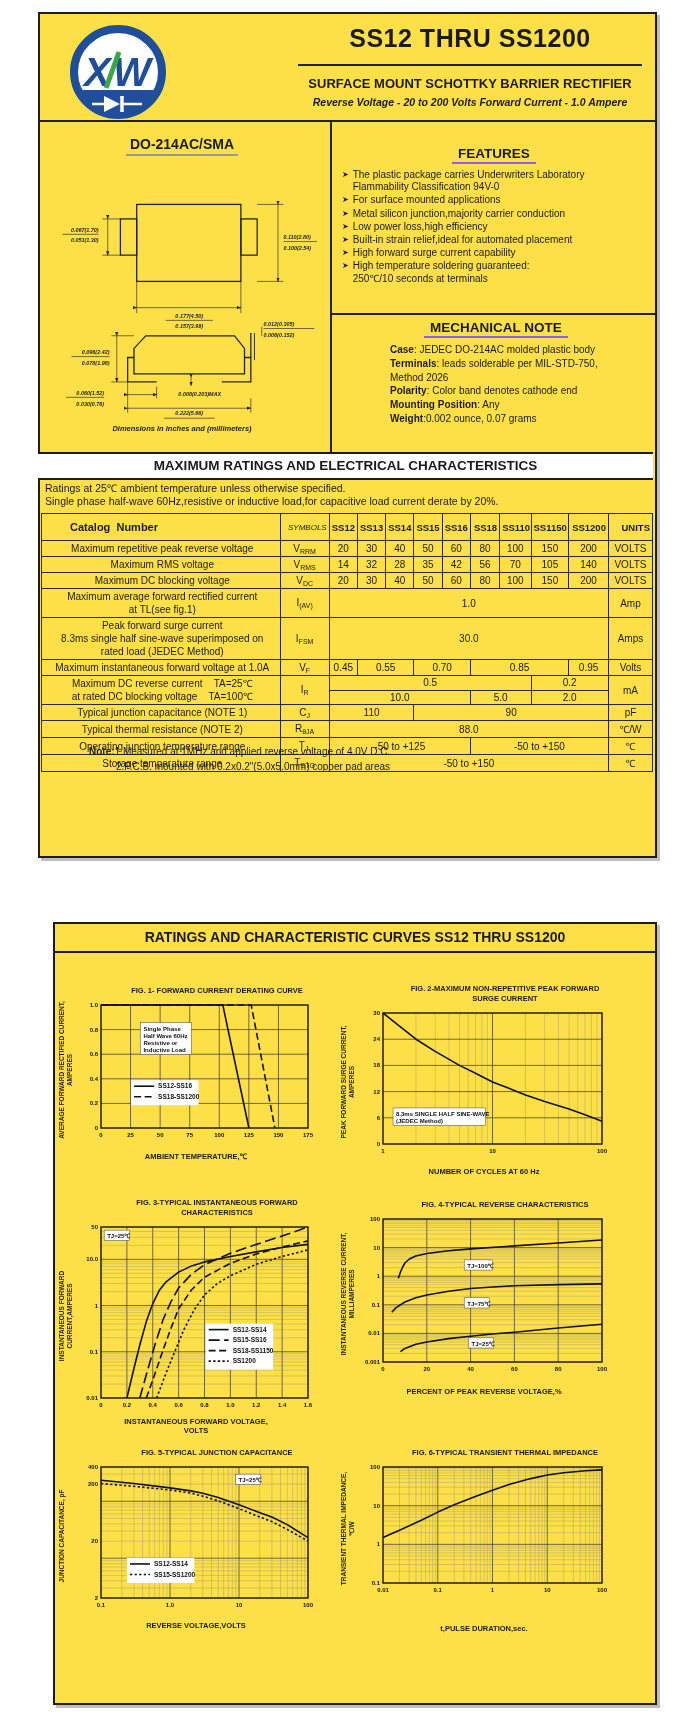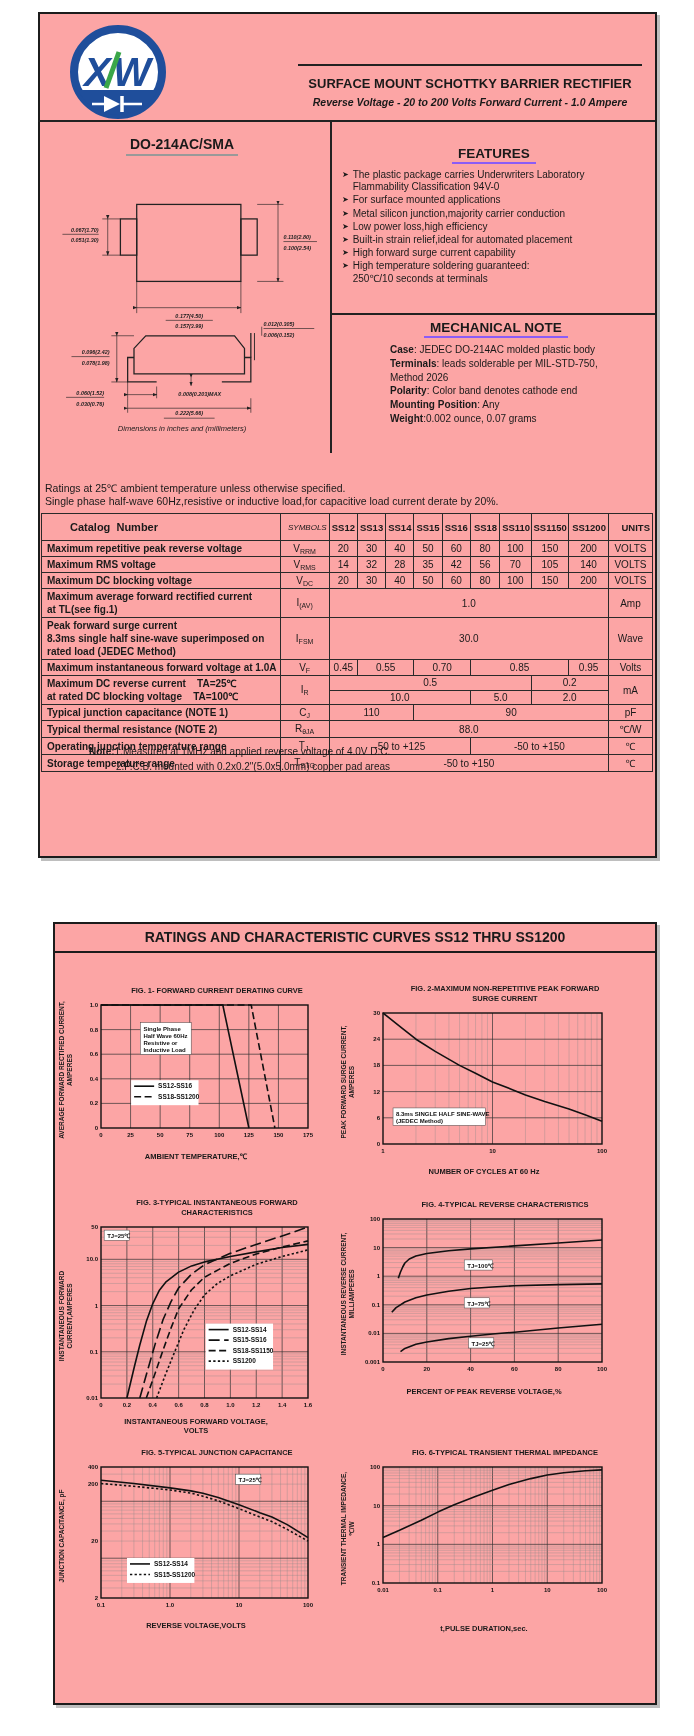--- a/index.html
+++ b/index.html
@@ -1,46 +1,46 @@
 <!DOCTYPE html>
 <html><head>
 <meta charset="utf-8">
 <style>
   html,body{margin:0;padding:0;background:#fff;}
   .canvas{position:relative;width:694px;height:1736px;background:#fff;overflow:hidden;
           font-family:"Liberation Sans",sans-serif;color:#1a1a1a;}
   .abs{position:absolute;}
-  .page{position:absolute;border:2px solid #1c1c1c;background:#fca5a5;box-shadow:3px 3px 0 rgba(110,110,110,.45);}
+  .page{position:absolute;border:2px solid #1c1c1c;background:#fde047;box-shadow:3px 3px 0 rgba(110,110,110,.45);}
   .p1{left:38px;top:12px;width:615px;height:842px;}
   .p2{left:53px;top:922px;width:600px;height:779px;}
   .doc-title{left:290px;top:24px;width:360px;text-align:center;font-size:25px;font-weight:700;letter-spacing:.5px;}
   .title-rule{left:298px;top:64px;width:344px;height:2px;background:#222;}
   .subtitle{left:290px;top:76px;width:360px;text-align:center;font-size:13px;font-weight:700;}
   .tagline{left:290px;top:96px;width:360px;text-align:center;font-size:10.5px;font-style:italic;font-weight:700;}
   .hline{background:#222;height:2px;}
   .vline{background:#222;width:2px;}
   .sec-title{text-align:center;font-size:13.5px;font-weight:700;}
   .sec-title span{border-bottom:2px solid #8b5cf6;padding:0 6px 1px 6px;}
   .pkg-title{left:42px;top:136px;width:280px;text-align:center;font-size:14px;font-weight:700;}
   .pkg-title span{border-bottom:2px solid #999;padding:0 4px 2px 4px;}
-  .pkg-caption{left:42px;top:424px;width:280px;text-align:center;font-size:7.5px;font-style:italic;font-weight:400;}
+  .pkg-caption{left:42px;top:424px;width:280px;text-align:center;font-size:7.5px;font-style:italic;font-weight:700;}
   .features{left:340px;top:146px;width:308px;}
   .features ul{list-style:none;margin:8px 0 0 0;padding:0;}
   .features li{font-size:10px;line-height:1.22;margin:0 0 1px 0;display:flex;}
   .features .blt{font-size:8px;margin:1px 4px 0 2px;flex:0 0 auto;}
   .features .ftx{white-space:pre-line;}
   .mech{left:340px;top:320px;width:312px;}
   .mech .lines{margin:8px 0 0 50px;font-size:10px;line-height:1.38;}
   .band{left:38px;top:452px;width:615px;height:24px;border-top:2px solid #1c1c1c;border-bottom:2px solid #1c1c1c;
         line-height:24px;text-align:center;font-size:13.5px;font-weight:700;background:#fff;}
   .conds{left:45px;top:482px;width:600px;font-size:10.5px;line-height:1.28;}
   table.rt{border-collapse:collapse;table-layout:fixed;width:612px;font-size:10px;}
   table.rt th,table.rt td{border:1px solid #2a2a2a;padding:1px 2px;text-align:center;vertical-align:middle;
         overflow:hidden;}
-  table.rt td.lbl{text-align:left;padding-left:5px;line-height:1.3;font-weight:bold;}
+  table.rt td.lbl{text-align:center;padding-left:5px;line-height:1.3;}
   table.rt th{font-weight:700;font-size:9.5px;text-align:right;}
   table.rt th.sym{font-style:italic;font-weight:400;font-size:8px;}
   table.rt th.cat{text-align:left;padding-left:28px;font-size:11px;}
   .ss{font-size:7px;vertical-align:-2px;}
   .notes{left:45px;top:744px;width:600px;font-size:10px;line-height:1.5;margin-left:44px;}
   .band2{position:absolute;left:0;top:0;width:100%;height:27px;border-bottom:2px solid #1c1c1c;
         line-height:27px;text-align:center;font-size:14px;font-weight:700;}
   .fig{position:absolute;}
   .ftitle{text-align:center;margin-left:18px;font-size:7.5px;font-weight:700;line-height:1.3;white-space:pre-line;}
   .fbody{position:relative;margin-left:18px;margin-top:3px;}
@@ -69,20 +69,21 @@
     <line x1="53" y1="28" x2="40" y2="64" stroke="#3aa648" stroke-width="5"></line>
     <g clip-path="url(#lc)">
       <rect x="4" y="66" width="96" height="28" fill="#1f4e9b"></rect>
       <polygon points="38,72 38,88 54,80" fill="#fff"></polygon>
       <line x1="56" y1="72" x2="56" y2="88" stroke="#fff" stroke-width="3.5"></line>
       <line x1="26" y1="80" x2="38" y2="80" stroke="#fff" stroke-width="2.5"></line>
       <line x1="56" y1="80" x2="76" y2="80" stroke="#fff" stroke-width="2.5"></line>
     </g>
   </svg>
 
+  <div class="abs doc-title">SS12 THRU SS1200</div>
   <div class="abs title-rule"></div>
   <div class="abs subtitle">SURFACE MOUNT SCHOTTKY BARRIER RECTIFIER</div>
   <div class="abs tagline">Reverse Voltage - 20 to 200 Volts   Forward Current - 1.0 Ampere</div>
 
   <div class="abs hline" style="left:38px;top:120px;width:617px"></div>
   <div class="abs vline" style="left:330px;top:120px;height:333px"></div>
   <div class="abs hline" style="left:330px;top:313px;width:325px;height:1.5px"></div>
 
   <div class="abs pkg-title"><span>DO-214AC/SMA</span></div>
   <svg class="abs" style="left:46px;top:170px" width="272" height="250" viewBox="0 0 300 276">
@@ -198,20 +199,21 @@
     <div class="lines" id="mech-lines">
         <div><b>Case</b>: JEDEC DO-214AC molded plastic body</div>
         <div><b>Terminals</b>: leads solderable per MIL-STD-750,</div>
         <div>Method 2026</div>
         <div><b>Polarity</b>: Color band denotes cathode end</div>
         <div><b>Mounting Position</b>: Any</div>
         <div><b>Weight</b>:0.002 ounce, 0.07 grams</div>
       </div>
   </div>
 
+  <div class="abs band">MAXIMUM RATINGS AND ELECTRICAL CHARACTERISTICS</div>
   <div class="abs conds">
     <div>Ratings at 25℃ ambient temperature unless otherwise specified.</div>
     <div>Single phase half-wave 60Hz,resistive or inductive load,for capacitive load current derate by 20%.</div>
   </div>
   <table class="rt abs" style="left:41px;top:513px" id="ratings-table">
     <colgroup>
       <col style="width:228px">
         <col style="width:47px">
       <col style="width:27px">
         <col style="width:27px">
@@ -284,21 +286,21 @@
         <tr>
           <td class="lbl">Maximum average forward rectified current<br>at TL(see fig.1)</td>
           <td>I<span class="ss">(AV)</span></td>
           <td colspan="9">1.0</td>
           <td>Amp</td>
         </tr>
         <tr>
           <td class="lbl">Peak forward surge current<br>8.3ms single half sine-wave superimposed on<br>rated load (JEDEC Method)</td>
           <td>I<span class="ss">FSM</span></td>
           <td colspan="9">30.0</td>
-          <td>Wave</td>
+          <td>Amps</td>
         </tr>
         <tr>
           <td class="lbl">Maximum instantaneous forward voltage at 1.0A</td>
           <td>V<span class="ss">F</span></td>
           <td>0.45</td>
           <td colspan="2">0.55</td>
           <td colspan="2">0.70</td>
           <td colspan="3">0.85</td>
           <td>0.95</td>
           <td>Volts</td>

